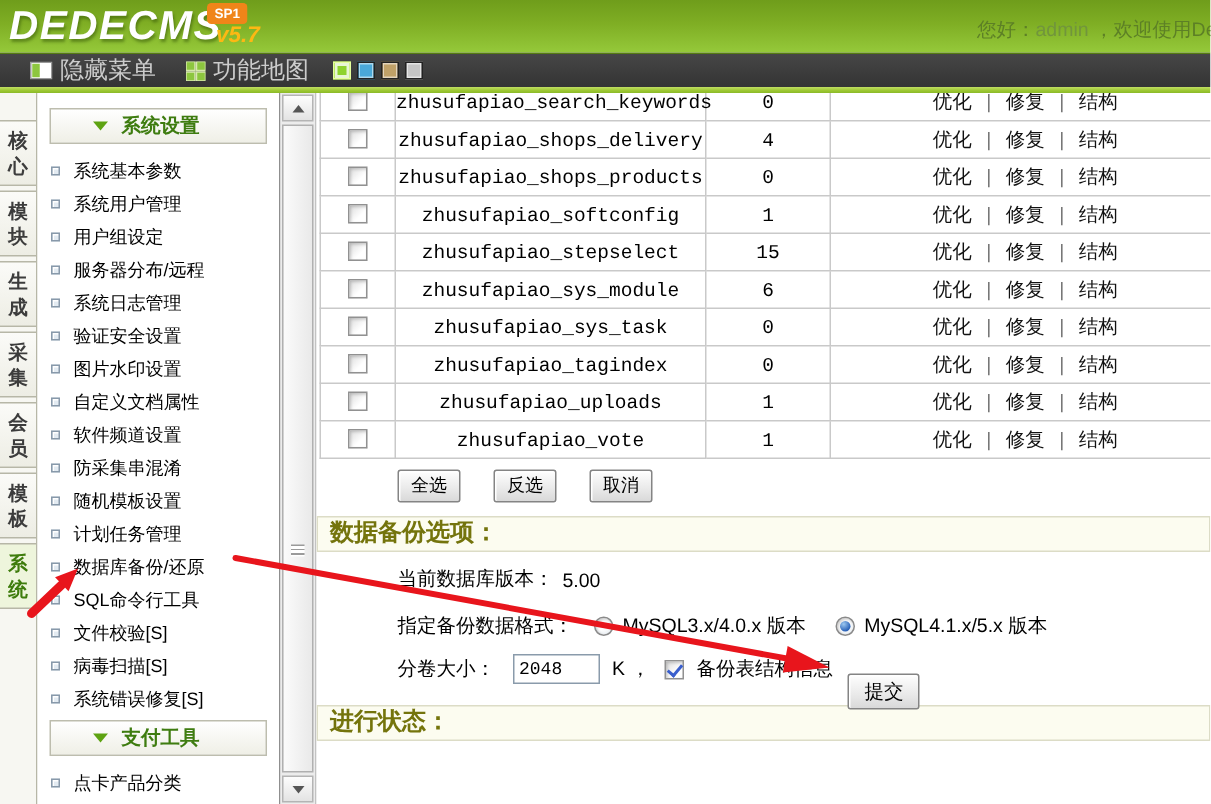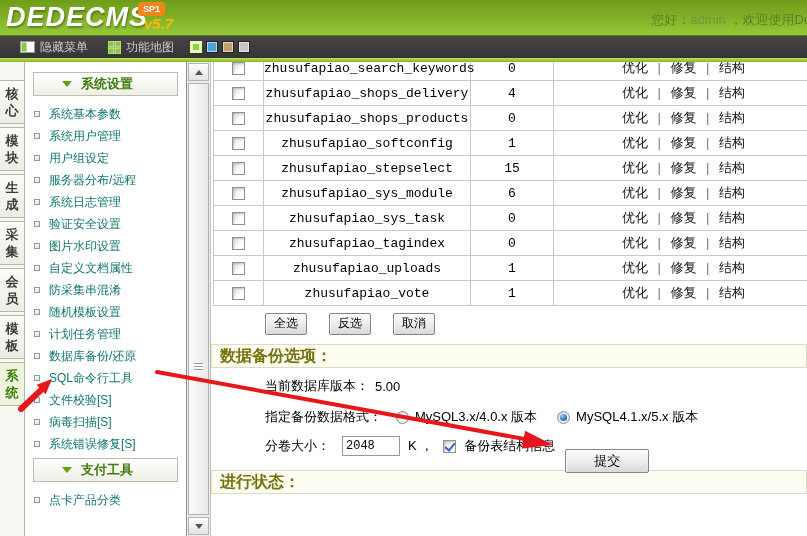--- a/index.html
+++ b/index.html
@@ -13,21 +13,21 @@
   .logo { position:absolute; left:6px; top:2px; font-size:27px; font-weight:bold; font-style:italic;
     color:#fff; letter-spacing:1px; text-shadow:1px 2px 2px rgba(40,70,0,.45); }
   .sp-badge { position:absolute; left:138px; top:2px; background:#f08519; color:#fff; font-size:9px;
     font-weight:bold; padding:1px 4px; border-radius:3px; border:1px solid #fff0; }
   .ver { position:absolute; left:144px; top:15px; color:#fdb813; font-size:15px; font-weight:bold; font-style:italic; }
   .greeting { position:absolute; right:-4px; top:11px; font-size:13px; color:#5d8026; white-space:nowrap; }
   .greeting .uname { color:#71953c; }
 
   
   #toolbar { position:absolute; left:0; top:36px; width:807px; height:22px; background:linear-gradient(180deg,#464646,#343434); display:flex; align-items:center; }
-  .tb-item { display:flex; align-items:center; gap:5px; color:#cccccc; font-size:12px; margin-left:20px; cursor:pointer; }
+  .tb-item { display:flex; align-items:center; gap:5px; color:#cccccc; font-size:16px; margin-left:20px; cursor:pointer; }
   .tb-item svg { display:block; }
   #swatches { display:flex; align-items:center; gap:4px; margin-left:16px; }
   .swatch { width:12px; height:12px; display:inline-block; border:1px solid #222; box-shadow:inset 0 0 0 1px rgba(255,255,255,.55); cursor:pointer; }
   .swatch.selected { border:1px solid #e6ff9c; box-shadow:inset 0 0 0 2px rgba(255,255,255,.8); }
 
   
   #greenline { position:absolute; left:0; top:58px; width:807px; height:4px;
     background:linear-gradient(180deg,#c0de62,#9cc732 60%,#8bba28); }
 
   
@@ -38,21 +38,21 @@
   .tab.active { background:#eef5dc; }
   .tab.active .tab-label { color:#3e7c0c; }
 
   
   #menu { position:absolute; left:25px; top:62px; width:162px; height:474px; background:#fff; border-right:1px solid #8f8f8f; padding-top:10px; overflow:hidden; }
   .menu-header { height:24px; margin:0 8px 7px 8px; border:1px solid #bdbdae;
     background:linear-gradient(180deg,#ffffff,#efefe6); display:flex; align-items:center; gap:9px; padding-left:28px; cursor:pointer; }
   .menu-header-label { font-size:13px; font-weight:bold; color:#3e7c10; }
   .tri-down { width:0; height:0; border-left:5px solid transparent; border-right:5px solid transparent; border-top:6px solid #5ea312; }
   .menu-section + .menu-section { margin-top:3px; }
-  .menu-item { height:22px; display:flex; align-items:center; gap:9px; padding-left:9px; font-size:12px; color:#0f766e; cursor:pointer; white-space:nowrap; }
+  .menu-item { height:22px; display:flex; align-items:center; gap:9px; padding-left:9px; font-size:12px; color:#000000; cursor:pointer; white-space:nowrap; }
   .bullet { width:6px; height:6px; background:#e3ebf2; border:1px solid #8899aa; box-shadow:inset 1px 1px 0 #fff; flex:0 0 auto; }
 
   
   #menu-scroll { position:absolute; left:187px; top:62px; width:24px; height:474px; background:#ececec; border-right:1px solid #c2c2c2; }
   .scroll-btn { position:absolute; left:1px; width:21px; height:18px; background:linear-gradient(180deg,#fdfdfd,#e3e3e3); border:1px solid #b4b4b4; display:flex; align-items:center; justify-content:center; cursor:pointer; }
   .scroll-btn.up { top:1px; } .scroll-btn.down { bottom:1px; }
   .arr-up { width:0; height:0; border-left:4px solid transparent; border-right:4px solid transparent; border-bottom:5px solid #555; }
   .arr-dn { width:0; height:0; border-left:4px solid transparent; border-right:4px solid transparent; border-top:5px solid #555; }
   .scroll-thumb { position:absolute; left:1px; top:21px; width:21px; height:432px; background:linear-gradient(90deg,#fbfbfb,#e9e9e9); border:1px solid #b0b0b0; cursor:pointer; }
   .thumb-grip { position:absolute; left:5px; top:279px; width:9px; height:8px;
@@ -89,21 +89,21 @@
   .radio { width:13px; height:13px; border-radius:50%; border:1px solid #8a8a8a;
     background:radial-gradient(circle at 35% 30%,#ffffff 40%,#dfe6ec); box-shadow:inset 1px 1px 2px rgba(0,0,0,.2); margin-right:6px; position:relative; }
   .radio.selected::after { content:""; position:absolute; left:2px; top:2px; width:7px; height:7px; border-radius:50%;
     background:radial-gradient(circle at 35% 30%,#9cc8f0,#2a62b8 70%); }
   .radio-label { margin-right:2px; }
   .txt-input { width:58px; height:20px; border:1px solid #8a9bab; background:#fff; font-family:"Liberation Mono","DejaVu Sans Mono",monospace;
     font-size:12px; padding:1px 3px; margin:0 8px 0 12px; }
   .unit { margin-right:10px; }
   #struct-check { margin-right:8px; }
   .struct-label { margin-right:10px; }
-  #submit-btn { height:24px; padding:2px 28px; font-size:13px;margin-top:30px; }
+  #submit-btn { height:24px; padding:2px 10px; font-size:13px;margin-top:30px; }
 
   
   #arrows { position:absolute; left:0; top:0; width:807px; height:536px; pointer-events:none; z-index:50; }
 </style>
 </head>
 <body>
 
 <div id="stage">
 
   <div id="header">
@@ -199,20 +199,24 @@
     <span class="bullet"></span>
     <span class="menu-item-label">验证安全设置</span>
   </div>
           <div class="menu-item">
     <span class="bullet"></span>
     <span class="menu-item-label">图片水印设置</span>
   </div>
           <div class="menu-item">
     <span class="bullet"></span>
     <span class="menu-item-label">自定义文档属性</span>
+  </div>
+          <div class="menu-item">
+    <span class="bullet"></span>
+    <span class="menu-item-label">软件频道设置</span>
   </div>
           <div class="menu-item">
     <span class="bullet"></span>
     <span class="menu-item-label">防采集串混淆</span>
   </div>
           <div class="menu-item">
     <span class="bullet"></span>
     <span class="menu-item-label">随机模板设置</span>
   </div>
           <div class="menu-item">

